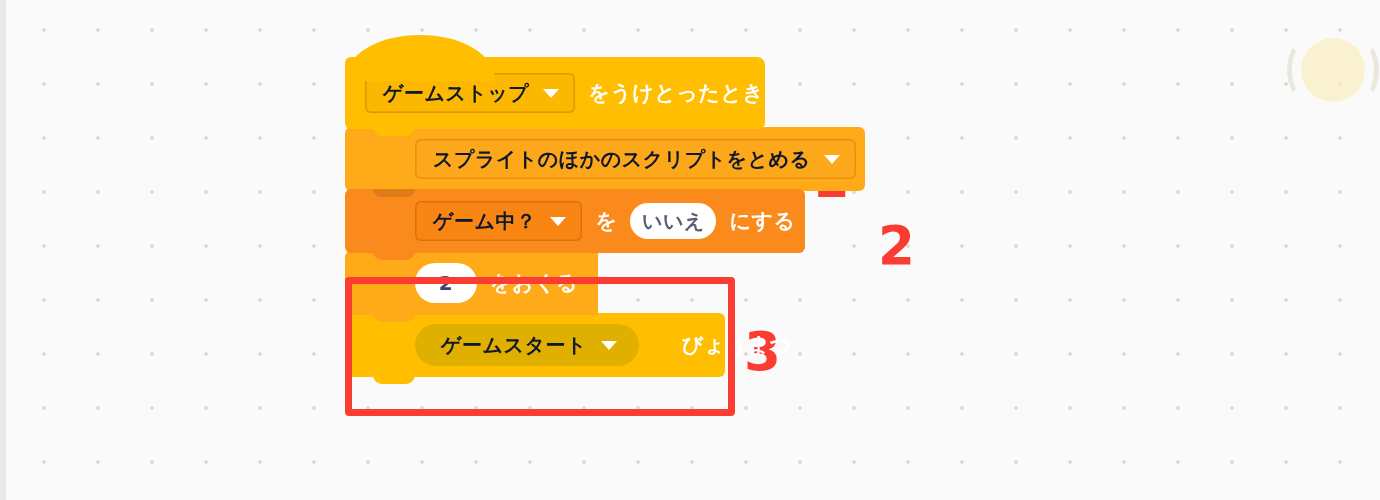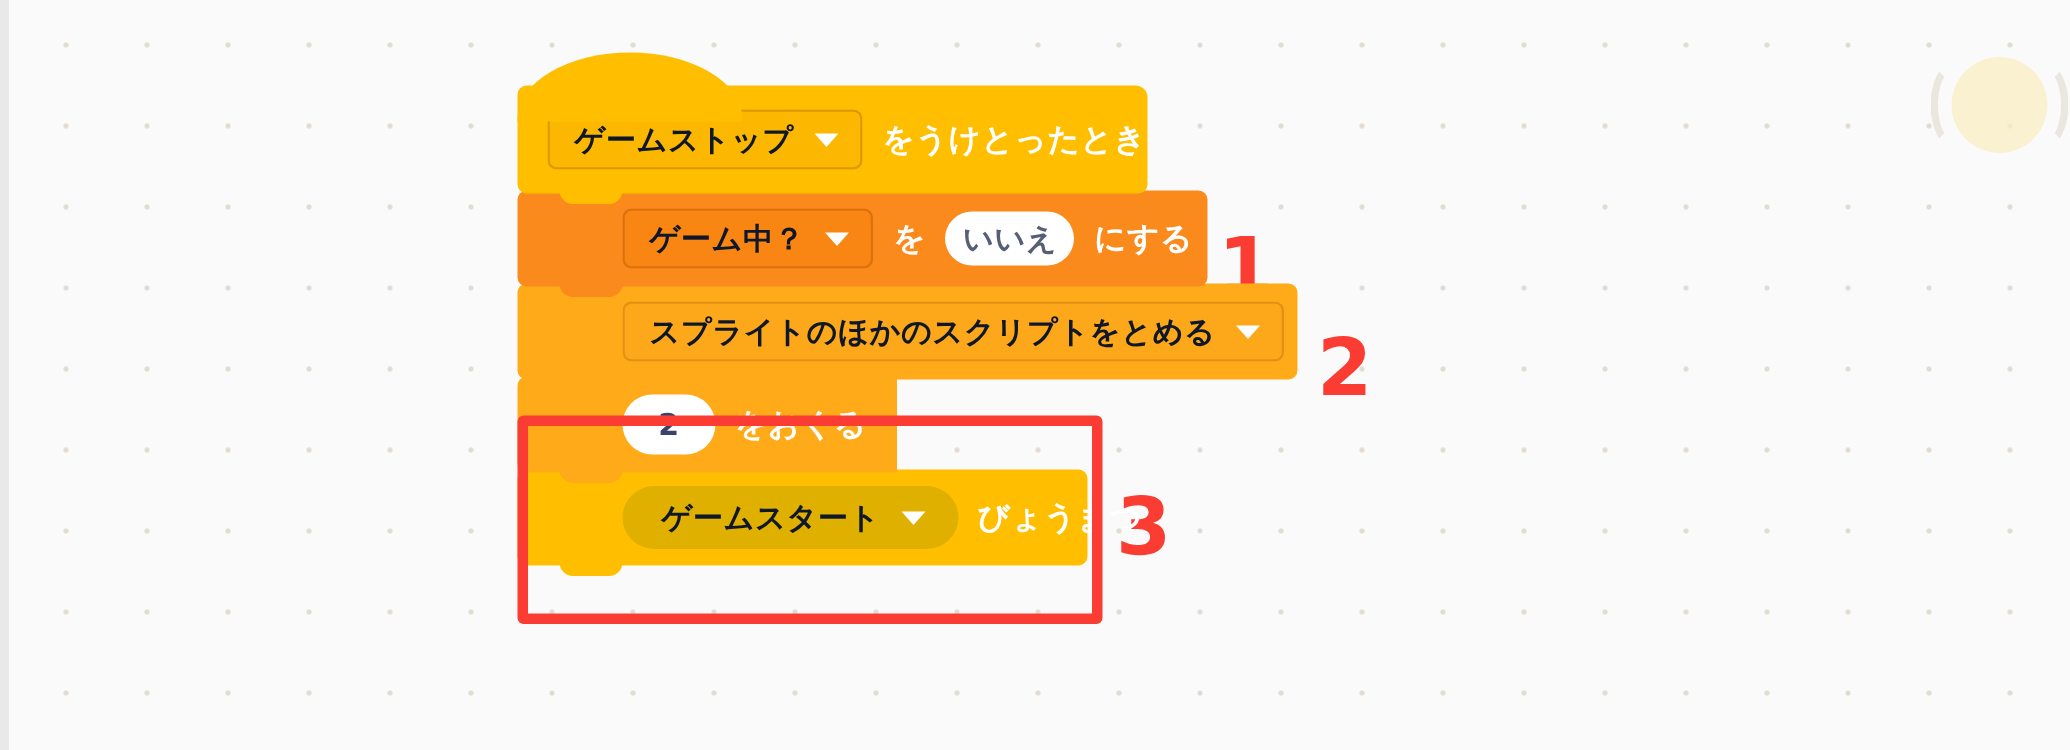--- a/index.html
+++ b/index.html
@@ -148,20 +148,21 @@
   .b-wait .tab { background: #ffab19; }
 
   .b-broadcast {
     width: 380px;
     height: 64px;
     background: #ffbf00;
     border-radius: 6px;
     padding-left: 70px;
     margin-top: -2px;
     z-index: 2;
+    gap: 30px;
   }
   .b-broadcast .tab { background: #ffbf00; }
 
   
   .dropdown {
     display: inline-flex;
     align-items: center;
     gap: 14px;
     height: 40px;
     padding: 0 16px 0 18px;
@@ -259,41 +260,41 @@
     <div class="blk hat">
       <div class="dome"></div>
       <div class="tab"></div>
       <div class="dropdown dd-hat">
         <span>ゲームストップ</span>
         <span class="caret"></span>
       </div>
       <span class="lbl">をうけとったとき</span>
     </div>
 
+    <div class="blk b-stop">
+      <div class="notch"></div>
+      <div class="tab"></div>
+      <div class="dropdown dd-stop">
+        <span>スプライトのほかのスクリプトをとめる</span>
+        <span class="caret"></span>
+      </div>
+    </div>
+
     <div class="blk b-set">
       <div class="notch"></div>
       <div class="tab"></div>
       <div class="dropdown dd-set">
         <span>ゲーム中？</span>
         <span class="caret"></span>
       </div>
       <span class="lbl">を</span>
       <span class="oval-text">いいえ</span>
       <span class="lbl">にする</span>
     </div>
 
-    <div class="blk b-stop">
-      <div class="notch"></div>
-      <div class="tab"></div>
-      <div class="dropdown dd-stop">
-        <span>スプライトのほかのスクリプトをとめる</span>
-        <span class="caret"></span>
-      </div>
-    </div>
-
     <div class="blk b-wait">
       <div class="notch"></div>
       <div class="tab"></div>
       <span class="oval-num">2</span>
       <span class="lbl">をおくる</span>
     </div>
 
     <div class="blk b-broadcast">
       <div class="notch"></div>
       <div class="tab"></div>

